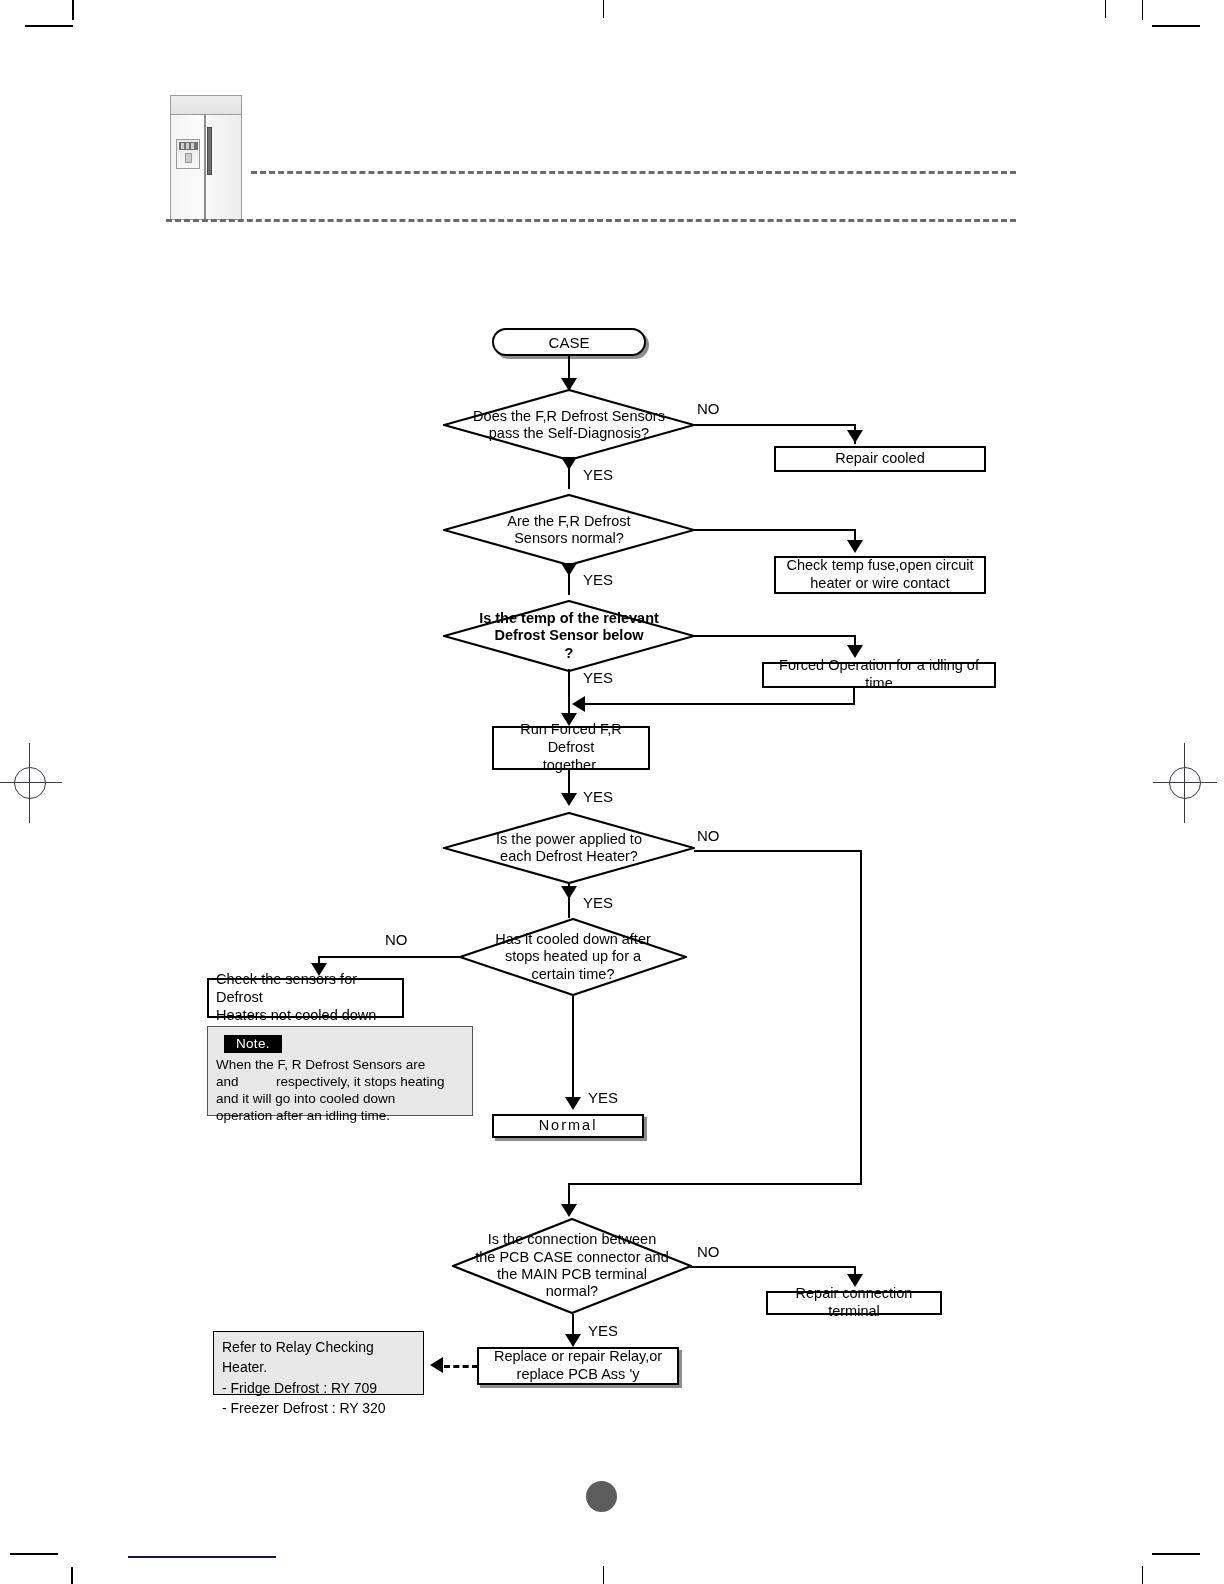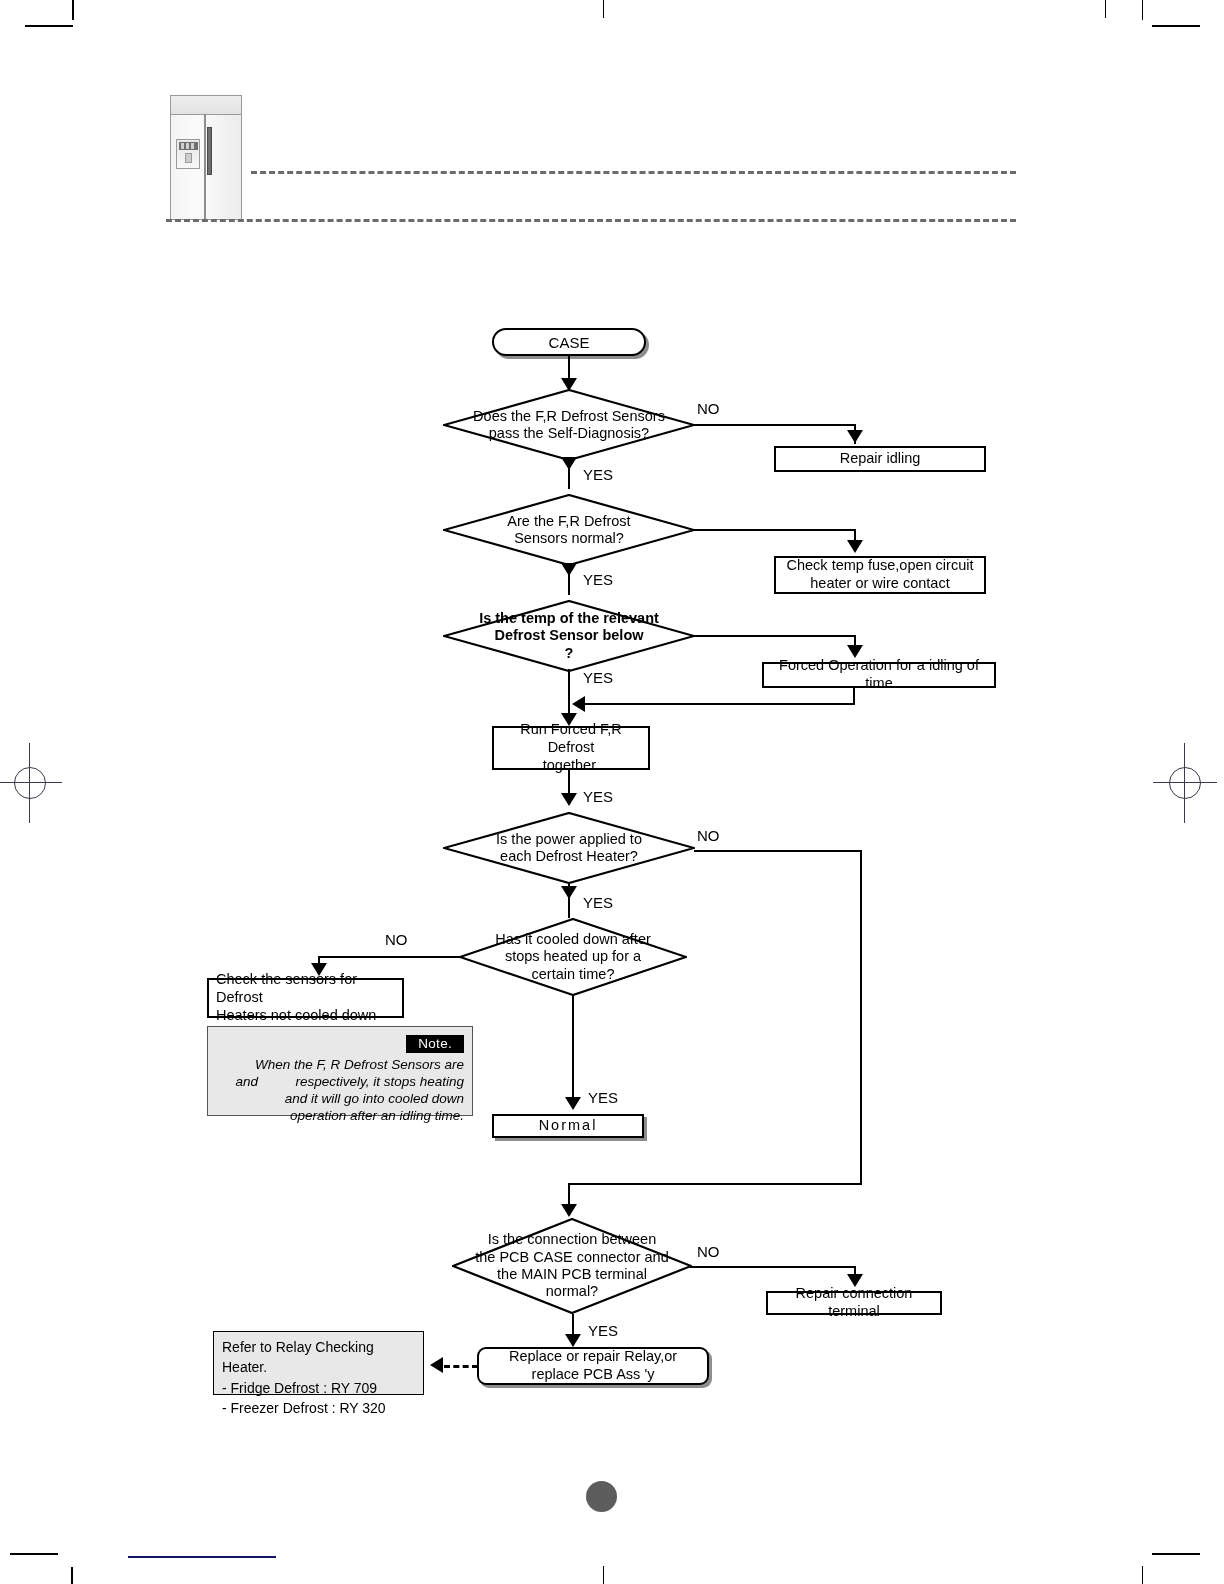--- a/index.html
+++ b/index.html
@@ -51,24 +51,24 @@
 
   .arrow-d{position:absolute;width:0;height:0;border-left:8px solid transparent;
            border-right:8px solid transparent;border-top:13px solid #000;}
   .arrow-l{position:absolute;width:0;height:0;border-top:8px solid transparent;
            border-bottom:8px solid transparent;border-right:13px solid #000;}
 
   .dashed-h{position:absolute;height:0;border-top:3px dashed #000;}
 
   
   #notebox{position:absolute;left:207px;top:1026px;width:266px;height:90px;
-           background:#e8e8e8;border:1px solid #555;box-sizing:border-box;padding:6px 8px;text-align:right;}
+           background:#e8e8e8;border:1px solid #555;box-sizing:border-box;padding:6px 8px;}
   .note-tag{display:inline-block;background:#000;color:#fff;font-size:13.5px;
             padding:1px 12px 2px 12px;margin:2px 0 3px 8px;letter-spacing:.3px;}
-  .note-body{font-size:13.5px;line-height:1.27;white-space:pre-wrap;font-style:italic;}
+  .note-body{font-size:13.5px;line-height:1.27;white-space:pre-wrap;}
 
   #relaybox{position:absolute;left:213px;top:1331px;width:211px;height:64px;
             background:#e8e8e8;border:1.5px solid #000;box-sizing:border-box;
             padding:5px 8px;font-size:14px;line-height:1.45;}
 
   #pagebadge{position:absolute;left:586px;top:1481px;width:31px;height:31px;
              border-radius:50%;background:#5d5d5d;color:#fff;font-size:13px;
              display:flex;align-items:center;justify-content:center;}
 
   .botline{position:absolute;left:128px;top:1556px;width:148px;height:2px;background:#141466;}
@@ -132,21 +132,21 @@
 <div class="dia-txt" style="left:443px;top:389px;width:252px;height:72px;">
   <span style="white-space:pre-line">Does the F,R Defrost Sensors
 pass the Self-Diagnosis?</span>
 </div>
 
 <div class="ln h" style="left:694px;top:424px;width:162px;"></div>
 <div class="ln v" style="left:854px;top:424px;height:20px;"></div>
 <div class="arrow-d" style="left:847px;top:430px;"></div>
 <div class="lbl" style="left:697px;top:400px;">NO</div>
 <div class="box" style="left:774px;top:446px;width:212px;height:26px;">
-  <span>Repair idling</span>
+  <span>Repair cooled</span>
 </div>
 
 <div class="ln v" style="left:568px;top:461px;height:28px;"></div>
 <div class="arrow-d" style="left:561px;top:457px;"></div>
 <div class="lbl" style="left:583px;top:466px;">YES</div>
 
 <div class="dia-wrap" style="left:443px;top:494px;width:252px;height:72px;">
   <svg width="252" height="72" viewBox="0 0 252 72">
       <polygon points="126,1 251,36 126,71 1,36" fill="#fff" stroke="#000" stroke-width="2.2"></polygon>
     </svg>
@@ -268,21 +268,21 @@
 <div class="ln h" style="left:690px;top:1266px;width:166px;"></div>
 <div class="ln v" style="left:854px;top:1266px;height:16px;"></div>
 <div class="arrow-d" style="left:847px;top:1274px;"></div>
 <div class="box" style="left:766px;top:1291px;width:176px;height:24px;">
   <span>Repair connection terminal</span>
 </div>
 <div class="ln v" style="left:572px;top:1314px;height:32px;"></div>
 <div class="arrow-d" style="left:565px;top:1334px;"></div>
 <div class="lbl" style="left:588px;top:1322px;">YES</div>
 
-<div class="box shadow" style="left:477px;top:1347px;width:232px;height:38px;border-radius:9px;">
+<div class="box shadow" style="left:477px;top:1347px;width:202px;height:38px;">
   <span style="white-space:pre-line">Replace or repair Relay,or
 replace PCB Ass 'y</span>
 </div>
 
 <div class="dashed-h" style="left:444px;top:1365px;width:34px;"></div>
 <div class="arrow-l" style="left:430px;top:1357px;"></div>
 
 <div id="relaybox">
   <div>Refer to Relay Checking Heater.</div>
   <div>- Fridge Defrost : RY 709</div>

